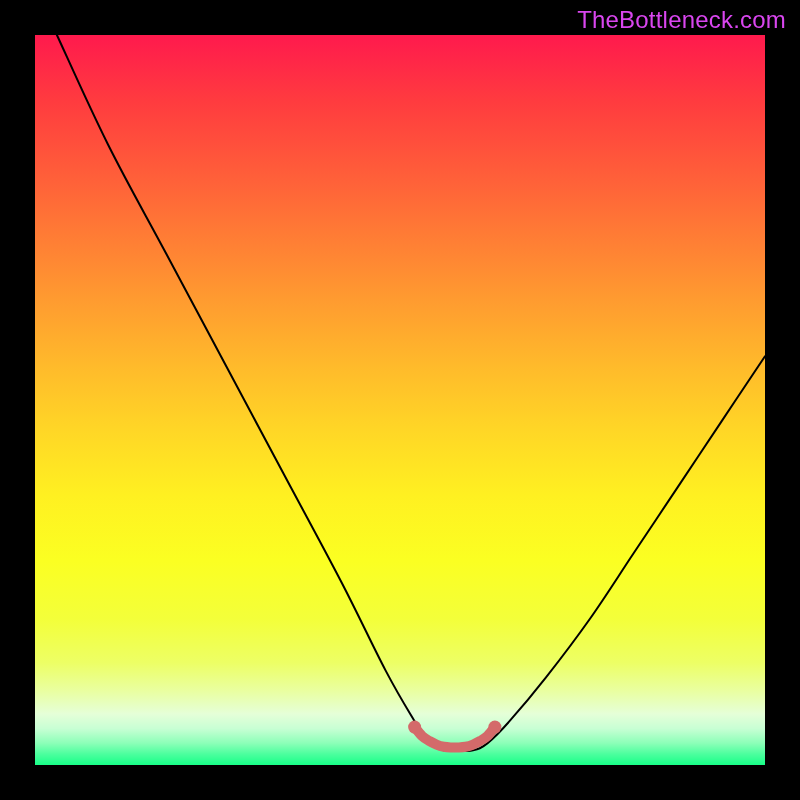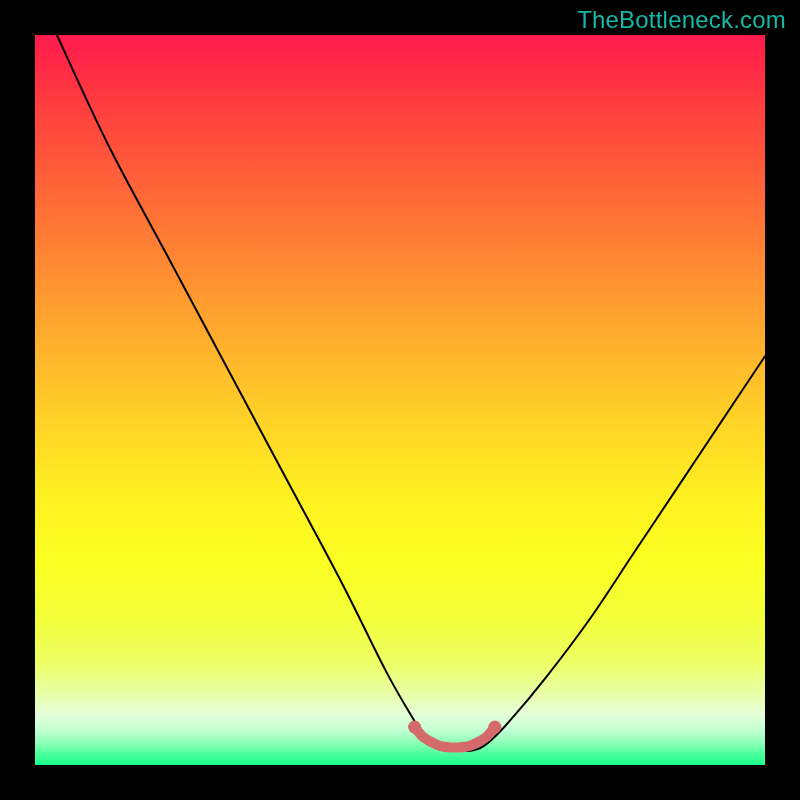--- a/index.html
+++ b/index.html
@@ -48,21 +48,21 @@
     left: 0;
     top: 0;
     width: 730px;
     height: 730px;
     overflow: visible;
   }
   .watermark {
     position: absolute;
     top: 6px;
     right: 14px;
-    color: #14b8a6;
+    color: #d946ef;
     font-size: 24px;
     font-weight: 400;
     letter-spacing: 0.2px;
     user-select: none;
   }
 </style>
 </head>
 <body>
 
 <div class="frame">

